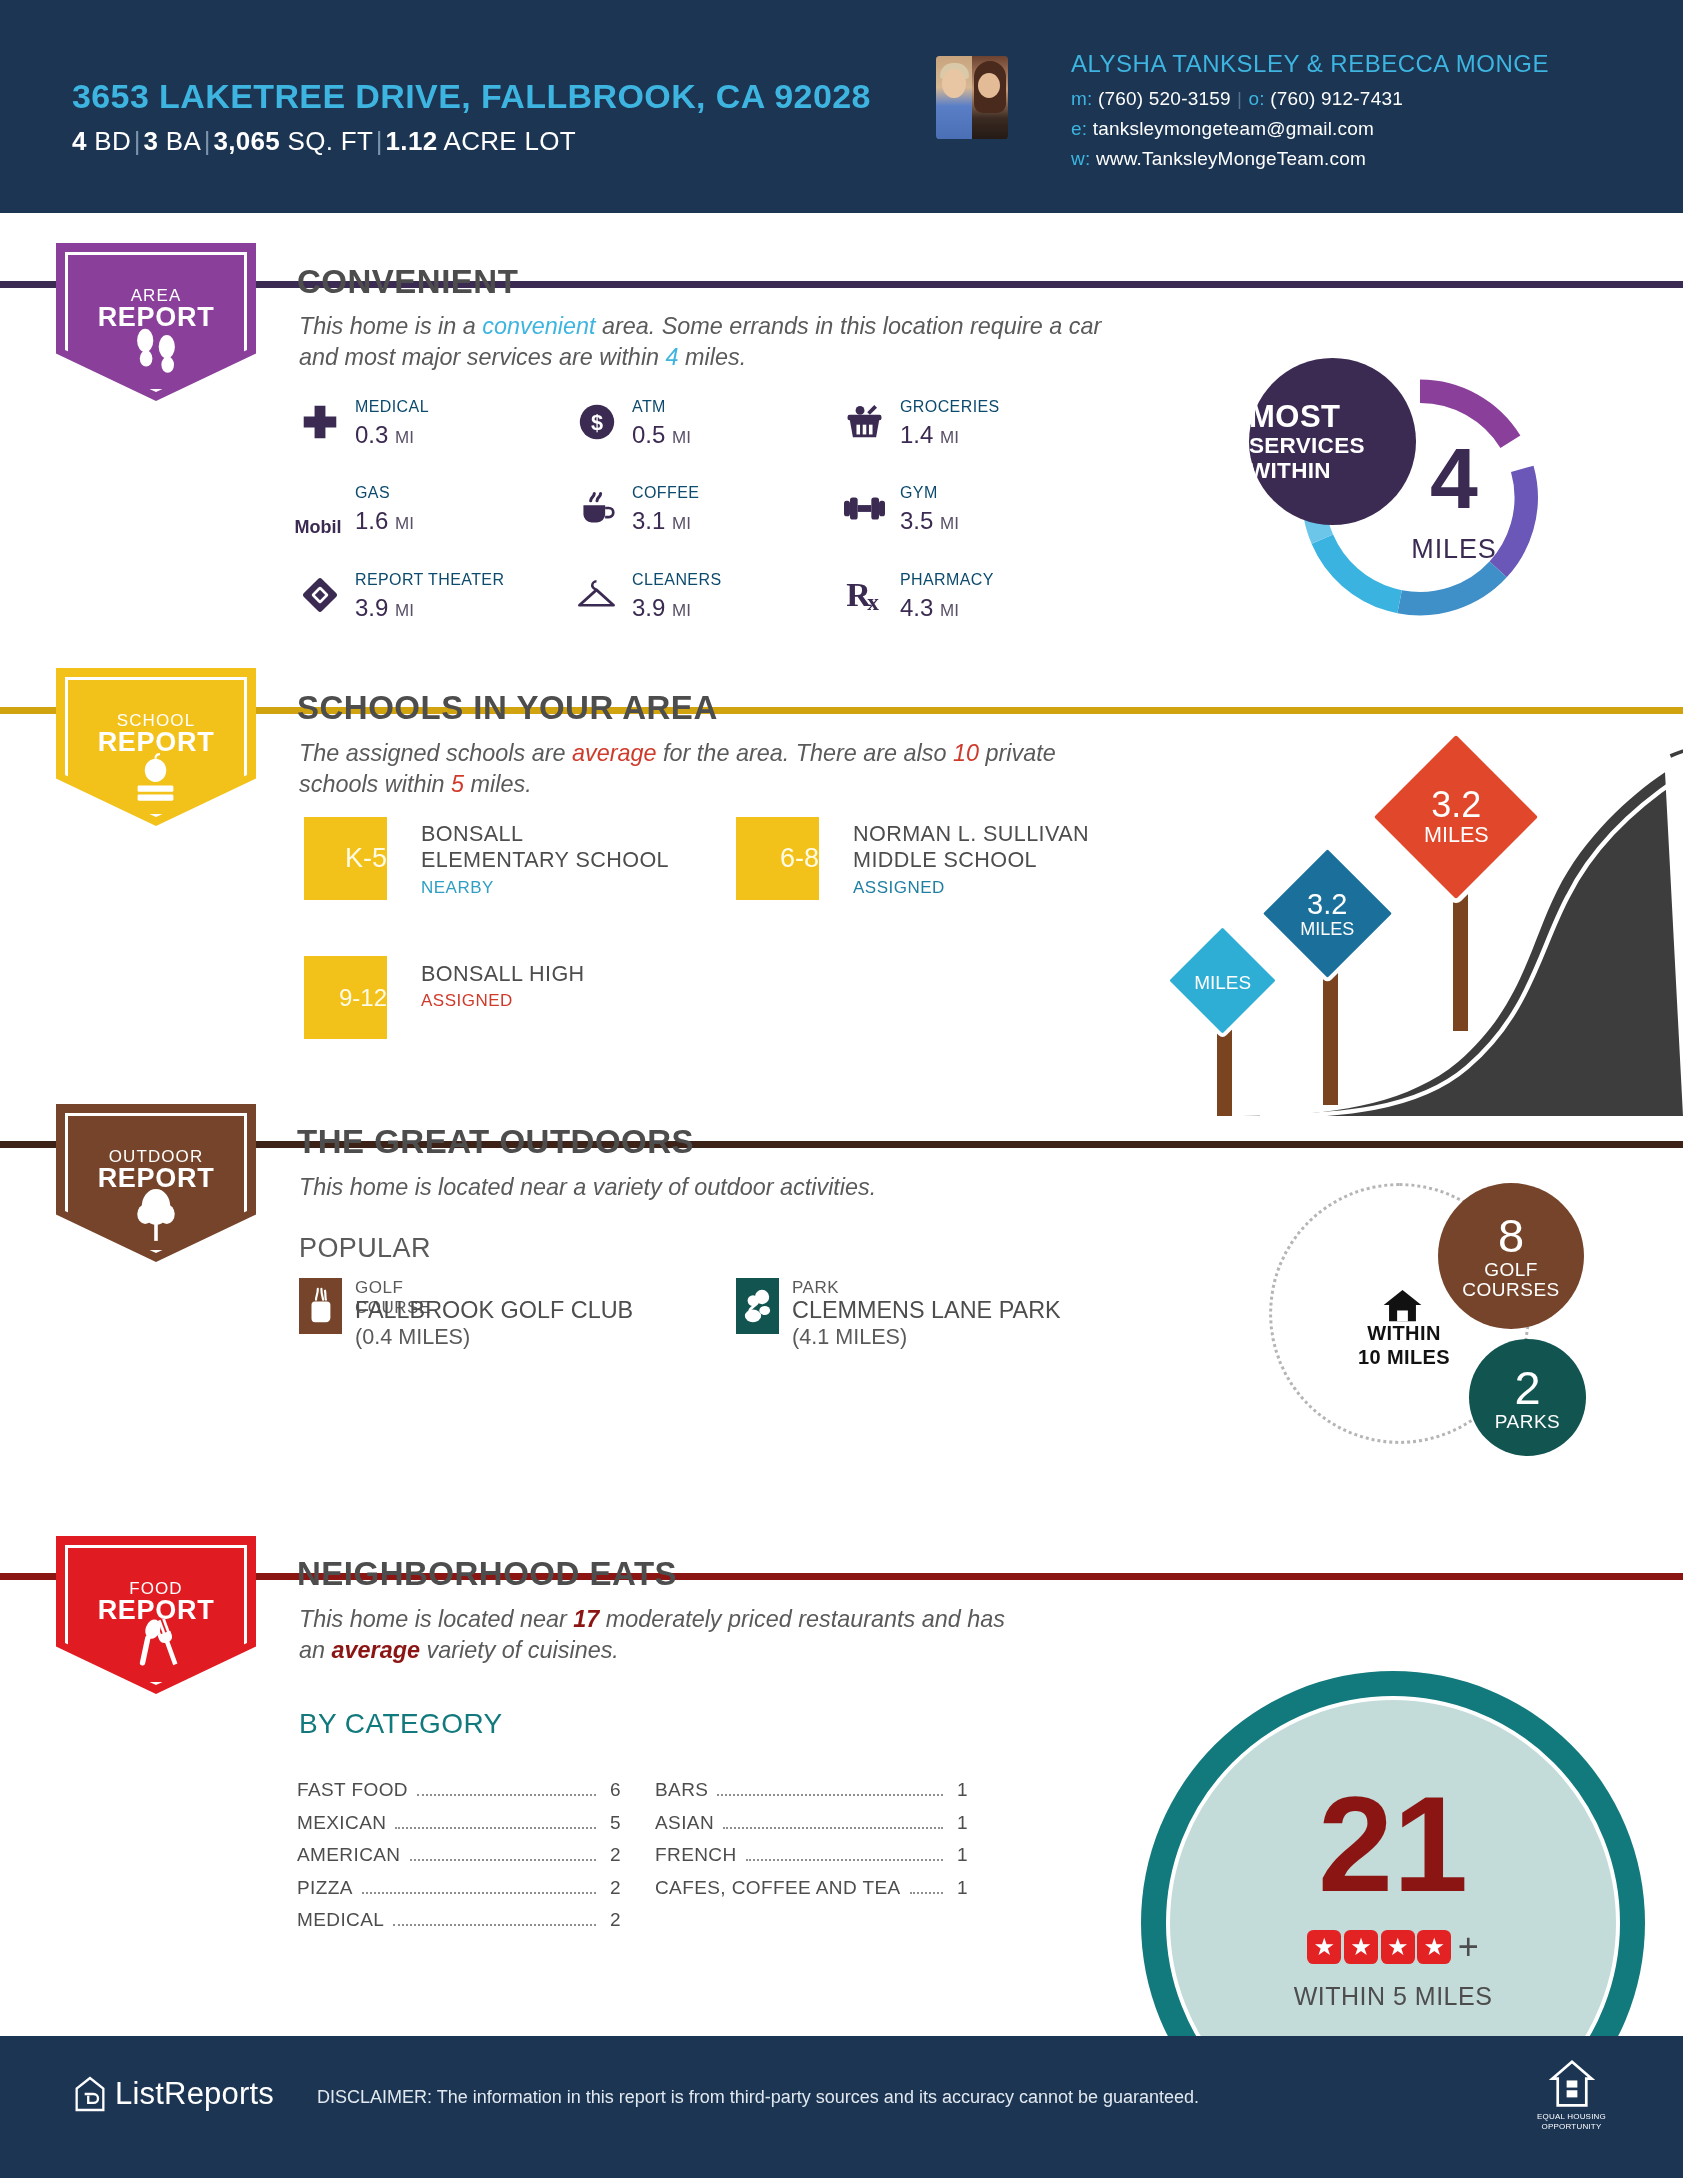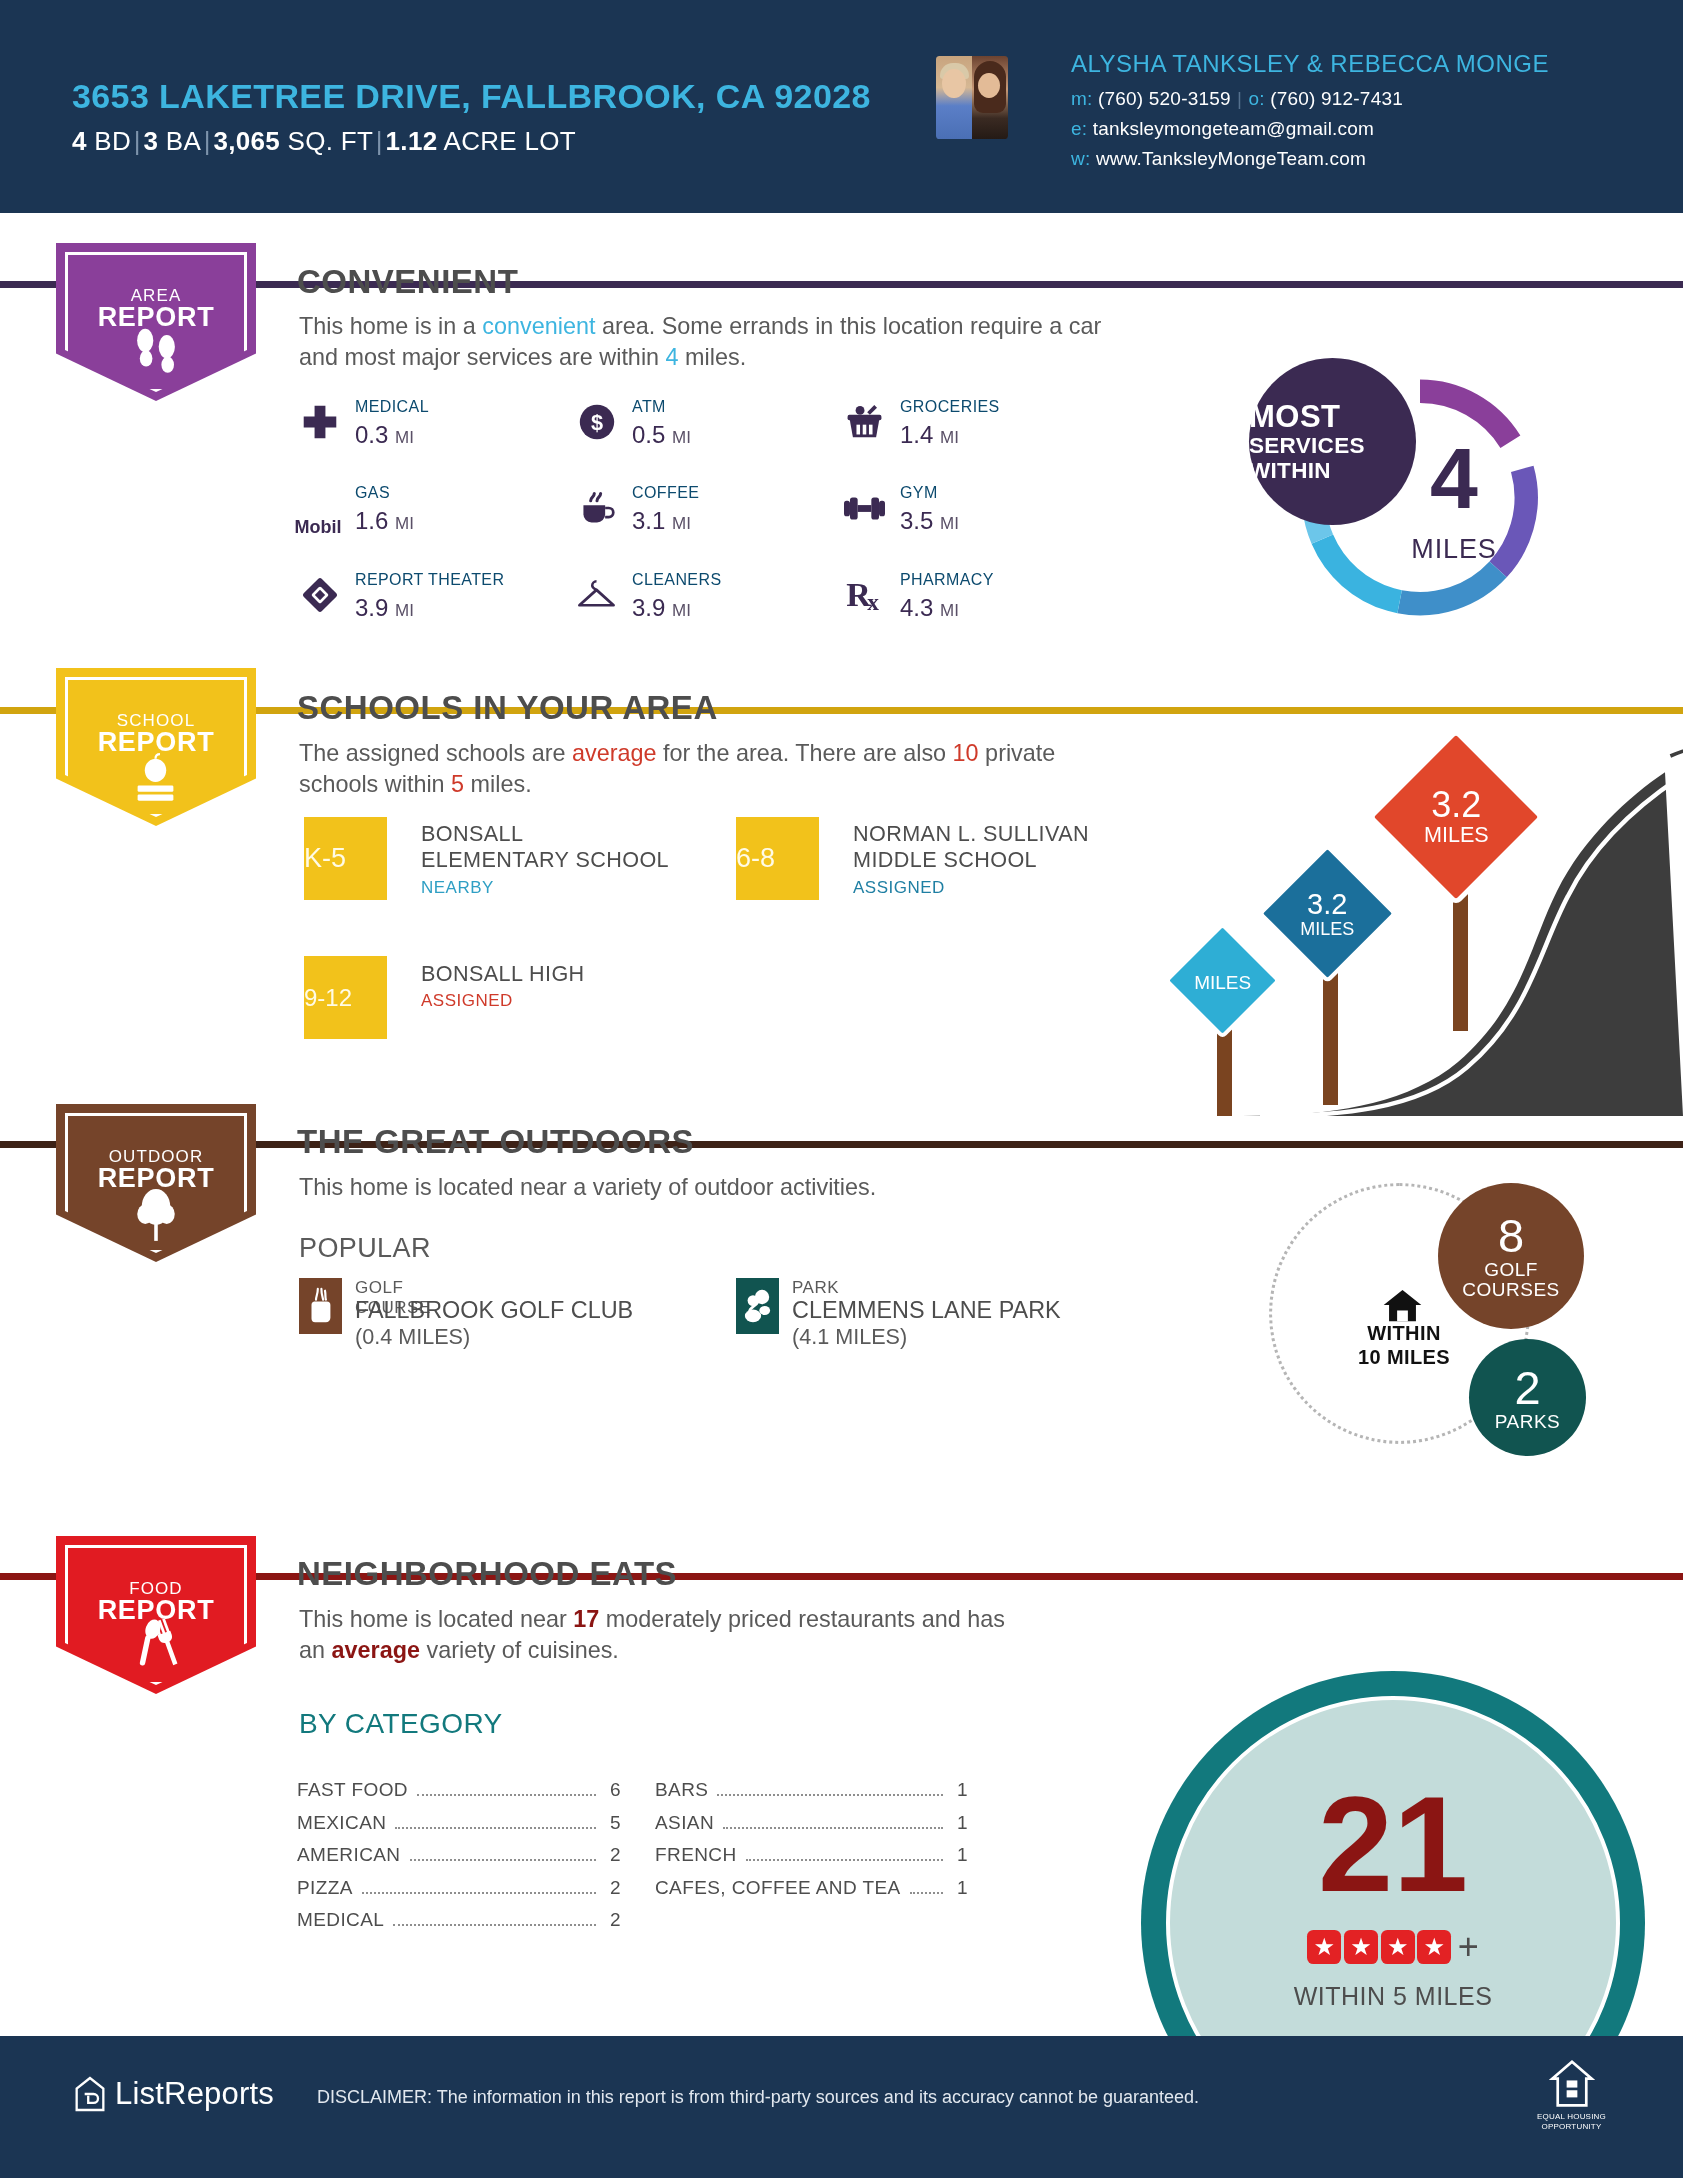--- a/index.html
+++ b/index.html
@@ -76,21 +76,21 @@
     text-align:center; color:#fff; line-height:1.0; z-index: 3;
   }
   .shield-txt .t1 { font-size: 17px; letter-spacing: 1.1px; margin-top: 24px; }
   .shield-txt .t2 { font-size: 27px; font-weight: bold; letter-spacing: 0.7px; }
 
   .sec-title {
     position: absolute; font-size: 33px; font-weight: bold;
     color: #4d4d4d; letter-spacing: 0.5px;
   }
   .sec-desc {
-    position: absolute; font-size: 23.4px; color: #5a5a5a; line-height: 1.32;
+    position: absolute; font-size: 23.4px; color: #5a5a5a; line-height: 1.32; font-style: italic;
   }
 
   
   .poi { position: absolute; }
   .poi .ic {
     position: absolute; left: 0; top: 3.6px; width: 41px; height: 41px;
     color: #3b2a52; display:flex; align-items:center; justify-content:center;
   }
   .poi .lb {
     position:absolute; left: 56px; top: 0px;
@@ -117,21 +117,21 @@
     font-size: 86px; font-weight: bold; color:#3b2a52; line-height: 1;
   }
   .donut-unit {
     position:absolute; left: 142px; top: 176px; width: 126px; text-align:center;
     font-size: 27px; color:#3b2a52; letter-spacing: 0.9px;
   }
 
   
   .starb {
     position:absolute; width: 83px; height: 83px; background:#f2c21b;
-    display:flex; align-items:center; justify-content:flex-start;
+    display:flex; align-items:center; justify-content:flex-end;
     color:#fffbe6; font-size: 27px;
     clip-path: polygon(100% 50%,95.1% 57.4%,98.1% 65.5%,91.6% 71%,92.7% 79.6%,84.8% 83%,83% 91.4%,74.5% 91.9%,70.1% 99.2%,62% 96.4%,55.1% 101.4%,48.4% 96.2%,40.2% 98.5%,36.2% 91%,27.7% 90%,26.4% 81.5%,18.7% 77.6%,20.3% 69.1%,14.2% 63.1%,17.7% 55.3%,13.3% 47.9%,18.9% 41.4%,16.9% 33.1%,24.1% 28.5%,25.1% 19.9%,33.6% 18.2%,37.6% 10.6%,45.7% 13.1%,52.1% 7.4%,59.3% 12%,67.2% 8.9%,71.9% 16.1%,80.5% 16.1%,83 24.3%,91.3% 26.4%,91.5% 35%,98.4% 40.2%,95.8% 48.4%);
   }
   .sch-name {
     position:absolute; font-size: 21.6px; color:#4d4d4d; letter-spacing:0.4px;
     line-height: 1.22; white-space: nowrap;
   }
   .sch-tag { position:absolute; font-size: 17px; letter-spacing:0.5px; }
 
   

